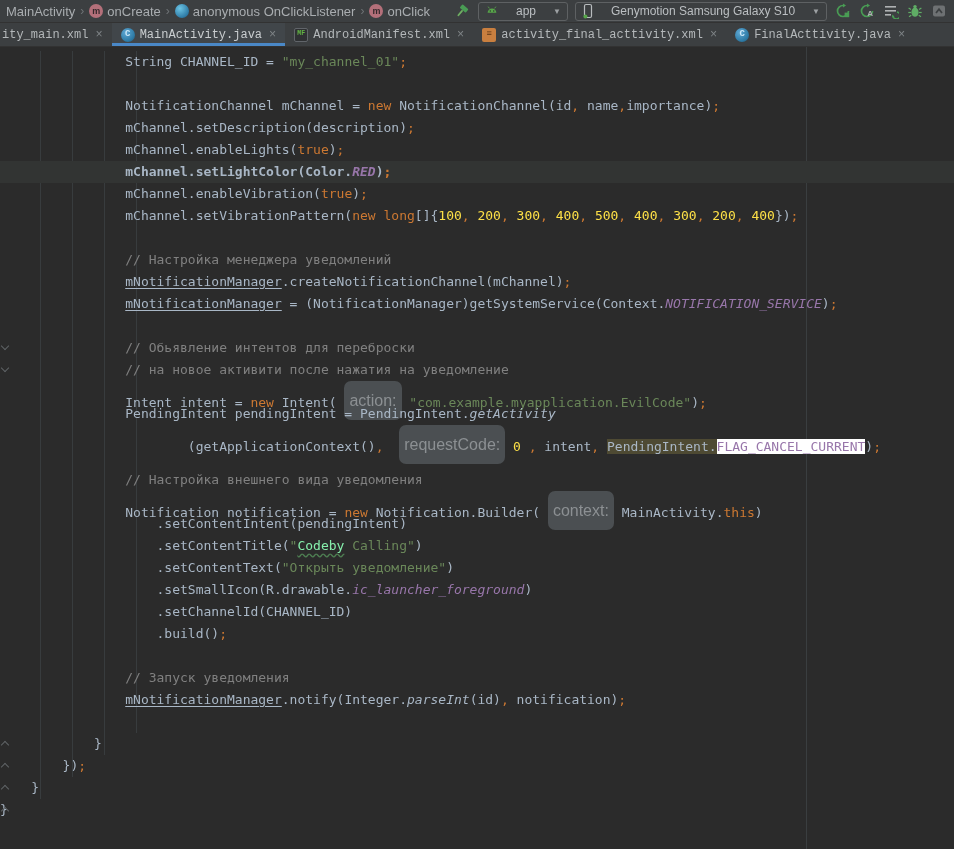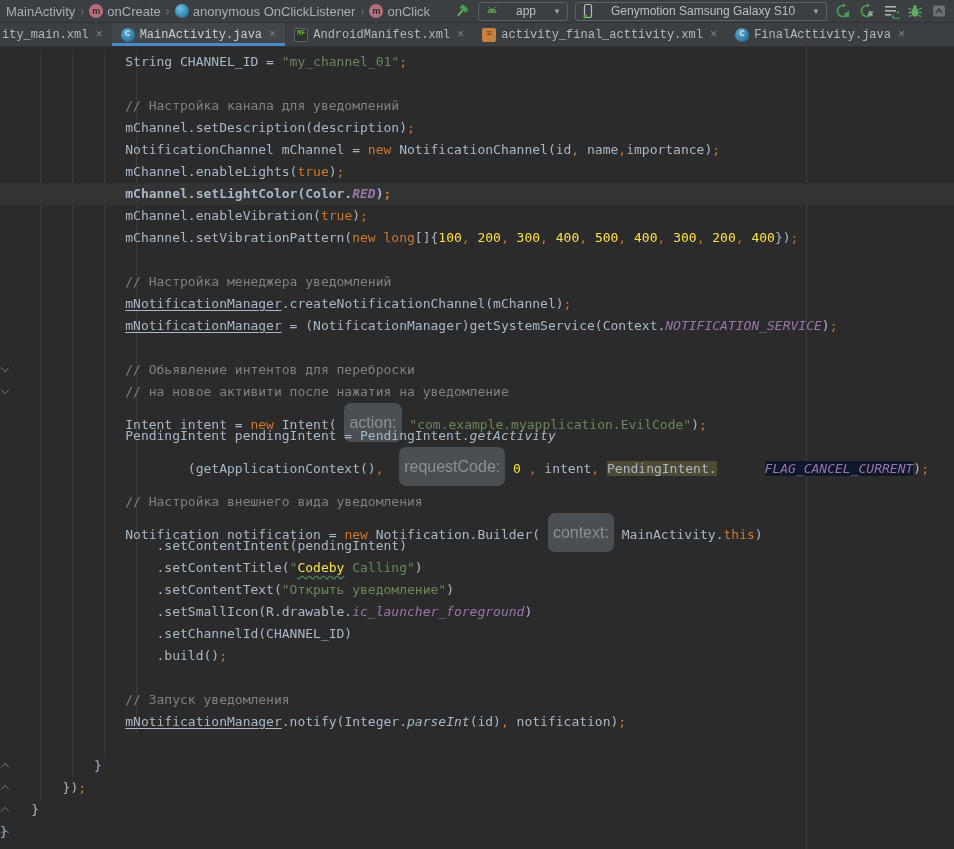--- a/index.html
+++ b/index.html
@@ -42,28 +42,28 @@
   .vguide{position:absolute;width:1px;background:#383C3E;}
   .margin-line{position:absolute;left:806px;top:0;width:1px;height:802px;background:#3A3E40;}
   .code{position:absolute;left:0;top:4px;width:954px;
     font-family:"DejaVu Sans Mono","Liberation Mono",monospace;font-size:13px;}
   .line{height:22px;line-height:22px;white-space:pre;position:relative;}
   .line.current{background:#323433;font-weight:bold;}
   .tk-d{color:#A9B7C6;}
   .tk-k{color:#CC7832;}
   .tk-p{color:#CC7832;}
   .tk-s{color:#6A8759;}
-  .tk-st{color:#fde047;text-decoration:underline wavy #4E8052;text-underline-offset:3px;}
+  .tk-st{color:#86efac;text-decoration:underline wavy #4E8052;text-underline-offset:3px;}
   .tk-c{color:#808080;}
   .tk-n{color:#fde047;}
   .tk-sc{color:#9876AA;font-style:italic;}
   .tk-f{color:#A9B7C6;text-decoration:underline;text-underline-offset:2px;}
   .tk-m{color:#A9B7C6;font-style:italic;}
   .tk-dh{color:#A9B7C6;background:#4E4A33;}
-  .tk-sch{color:#9876AA;font-style:italic;background:#0f172a;margin-left:48px;}
+  .tk-sch{color:#9876AA;background:#ffffff;}
   .tk-h{display:inline-block;background:#4B4F52;color:#8C9093;border-radius:7px;padding:12px 5px;
     font-size:16px;line-height:15px;font-family:"Liberation Sans",sans-serif;vertical-align:1px;}
   .fold{position:absolute;left:2px;width:6px;height:6px;
     border-right:1.5px solid #5F6366;border-bottom:1.5px solid #5F6366;}
   .fold.open{top:6px;transform:rotate(45deg);}
   .fold.end{top:9px;transform:rotate(-135deg);}
 </style>
 </head>
 <body>
 
@@ -195,23 +195,22 @@
 
 <div class="editor">
   <div class="vguide" style="left:40px;top:4px;height:748px"></div>
   <div class="vguide" style="left:72px;top:4px;height:726px"></div>
   <div class="vguide" style="left:104px;top:4px;height:704px"></div>
   <div class="vguide" style="left:136px;top:4px;height:682px"></div>
   <div class="margin-line"></div>
   <div class="code" id="code">
       <div class="line"><span class="tk-d">                String CHANNEL_ID = </span><span class="tk-s">"my_channel_01"</span><span class="tk-p">;</span></div>
       <div class="line"></div>
-      <div class="line"><span class="tk-c">                // Настройка канала для уведомлений</span></div>
+      <div class="line"><span class="tk-d">                NotificationChannel mChannel = </span><span class="tk-k">new</span><span class="tk-d"> NotificationChannel(id</span><span class="tk-p">,</span><span class="tk-d"> name</span><span class="tk-p">,</span><span class="tk-d">importance)</span><span class="tk-p">;</span></div>
       <div class="line"><span class="tk-d">                mChannel.setDescription(description)</span><span class="tk-p">;</span></div>
-      <div class="line"><span class="tk-d">                NotificationChannel mChannel = </span><span class="tk-k">new</span><span class="tk-d"> NotificationChannel(id</span><span class="tk-p">,</span><span class="tk-d"> name</span><span class="tk-p">,</span><span class="tk-d">importance)</span><span class="tk-p">;</span></div>
       <div class="line"><span class="tk-d">                mChannel.enableLights(</span><span class="tk-k">true</span><span class="tk-d">)</span><span class="tk-p">;</span></div>
       <div class="line current"><span class="tk-d">                mChannel.setLightColor(Color.</span><span class="tk-sc">RED</span><span class="tk-d">)</span><span class="tk-p">;</span></div>
       <div class="line"><span class="tk-d">                mChannel.enableVibration(</span><span class="tk-k">true</span><span class="tk-d">)</span><span class="tk-p">;</span></div>
       <div class="line"><span class="tk-d">                mChannel.setVibrationPattern(</span><span class="tk-k">new</span><span class="tk-d"> </span><span class="tk-k">long</span><span class="tk-d">[]{</span><span class="tk-n">100</span><span class="tk-p">,</span><span class="tk-d"> </span><span class="tk-n">200</span><span class="tk-p">,</span><span class="tk-d"> </span><span class="tk-n">300</span><span class="tk-p">,</span><span class="tk-d"> </span><span class="tk-n">400</span><span class="tk-p">,</span><span class="tk-d"> </span><span class="tk-n">500</span><span class="tk-p">,</span><span class="tk-d"> </span><span class="tk-n">400</span><span class="tk-p">,</span><span class="tk-d"> </span><span class="tk-n">300</span><span class="tk-p">,</span><span class="tk-d"> </span><span class="tk-n">200</span><span class="tk-p">,</span><span class="tk-d"> </span><span class="tk-n">400</span><span class="tk-d">})</span><span class="tk-p">;</span></div>
       <div class="line"></div>
       <div class="line"><span class="tk-c">                // Настройка менеджера уведомлений</span></div>
       <div class="line"><span class="tk-d">                </span><span class="tk-f">mNotificationManager</span><span class="tk-d">.createNotificationChannel(mChannel)</span><span class="tk-p">;</span></div>
       <div class="line"><span class="tk-d">                </span><span class="tk-f">mNotificationManager</span><span class="tk-d"> = (NotificationManager)getSystemService(Context.</span><span class="tk-sc">NOTIFICATION_SERVICE</span><span class="tk-d">)</span><span class="tk-p">;</span></div>
       <div class="line"></div>
       <div class="line"><span class="fold open"></span><span class="tk-c">                // Обьявление интентов для переброски</span></div>

